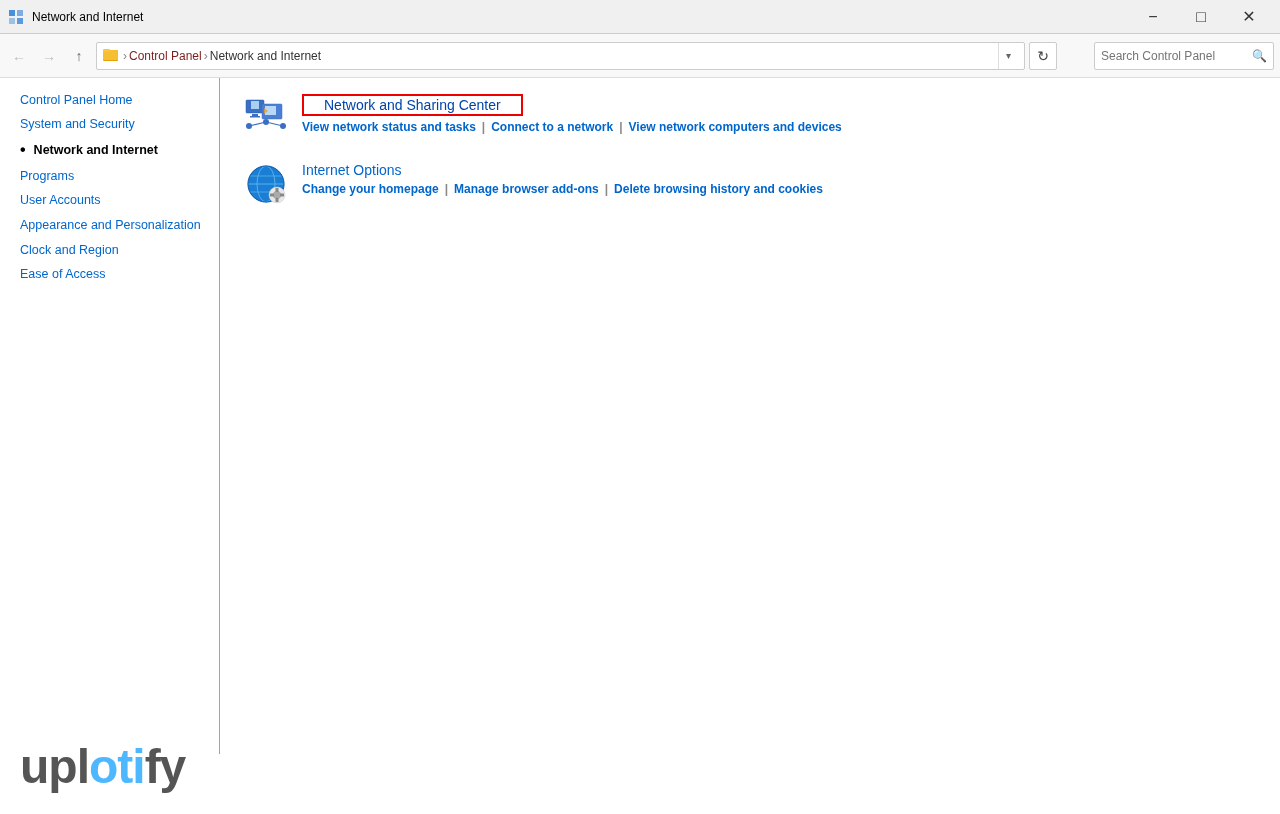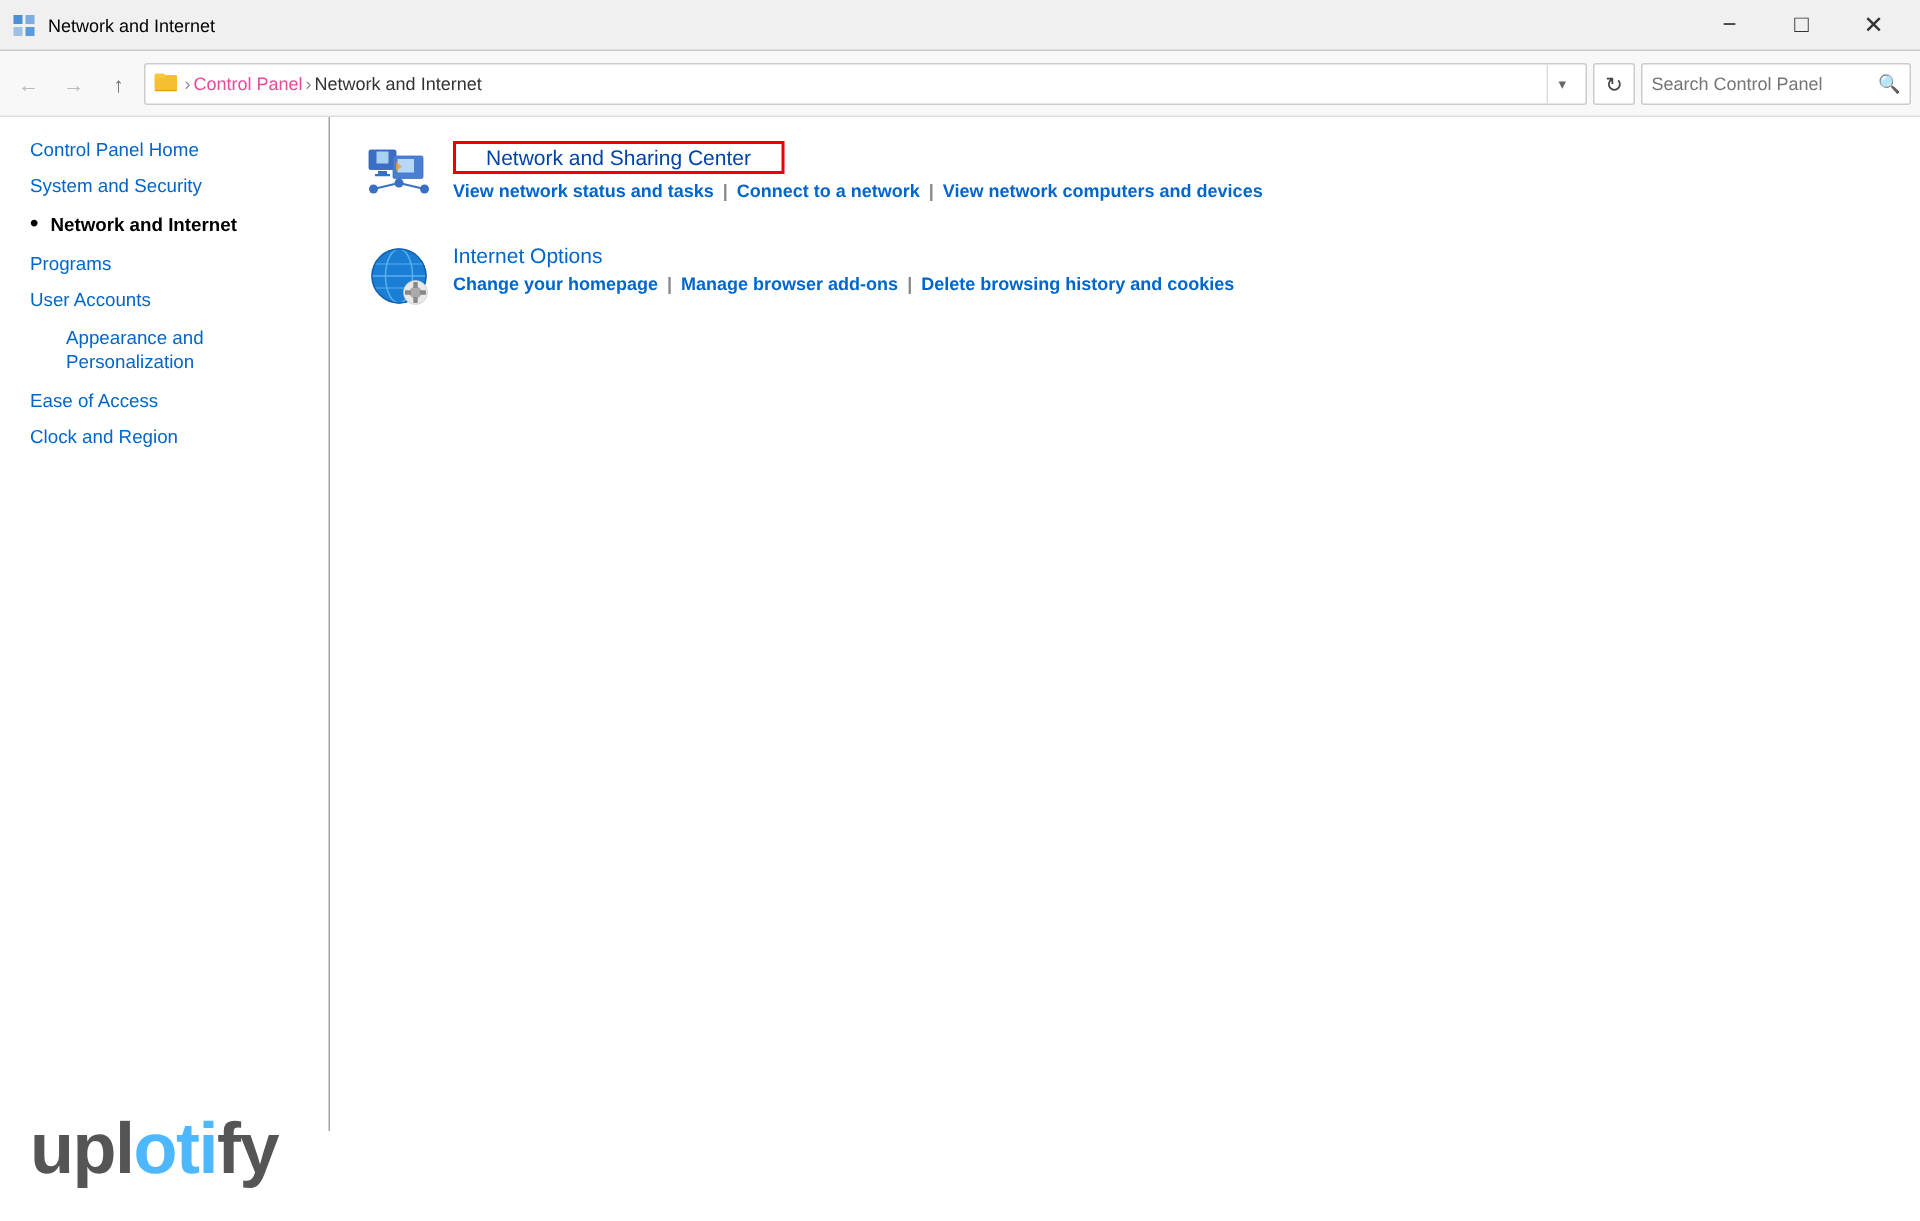--- a/index.html
+++ b/index.html
@@ -117,20 +117,21 @@
     .search-box {
       width: 180px;
       height: 28px;
       border: 1px solid #ccc;
       border-radius: 2px;
       background: #fff;
       display: flex;
       align-items: center;
       padding: 0 6px;
       gap: 4px;
+      margin-left: 33px;
     }
     .search-input {
       border: none;
       outline: none;
       font-size: 12px;
       color: #aaa;
       width: 100%;
       background: transparent;
     }
     .search-icon-char { color: #888; font-size: 12px; }
@@ -263,21 +264,21 @@
   <div class="address-field">
     <span>
       <svg width="16" height="14" viewBox="0 0 16 14">
         <rect x="0" y="3" width="15" height="11" rx="1" fill="#e8a000"></rect>
         <rect x="0" y="2" width="7" height="3" rx="1" fill="#f9c73e"></rect>
         <rect x="0" y="3" width="15" height="10" rx="1" fill="#f9c73e" opacity="0.8"></rect>
       </svg>
     </span>
     <div class="address-path">
       <span style="color:#888;">›</span>
-      <span style="color:#ec4899; cursor:pointer;">Control Panel</span>
+      <span style="color:#7f1d1d; cursor:pointer;">Control Panel</span>
       <span style="color:#888;">›</span>
       <span style="color:#333; cursor:pointer;">Network and Internet</span>
     </div>
     <button class="address-dropdown-btn">▾</button>
   </div>
 
   <button class="refresh-btn">↻</button>
 
   <div class="search-box">
     <input class="search-input" type="text" placeholder="Search Control Panel" style="">
@@ -296,28 +297,28 @@
     </div>
     <div class="sidebar-item active">
       <span>Network and Internet</span>
     </div>
     <div class="sidebar-item">
       <span>Programs</span>
     </div>
     <div class="sidebar-item">
       <span>User Accounts</span>
     </div>
-    <div class="sidebar-item" style="white-space: normal; line-height: 1.3; margin-left: 24px;">
+    <div class="sidebar-item" style="white-space: normal; line-height: 1.3;">
       <span>Appearance and Personalization</span>
     </div>
     <div class="sidebar-item">
+      <span>Clock and Region</span>
+    </div>
+    <div class="sidebar-item">
       <span>Ease of Access</span>
-    </div>
-    <div class="sidebar-item">
-      <span>Clock and Region</span>
     </div>
   </nav>
 
   <div class="content-area">
 
     <div class="content-item">
       <div class="item-icon">
         <svg width="44" height="44" viewBox="0 0 44 44">
 
           <rect x="2" y="6" width="18" height="13" rx="1" fill="#3a6fc4" stroke="#2a5ab4" stroke-width="0.5"></rect>

